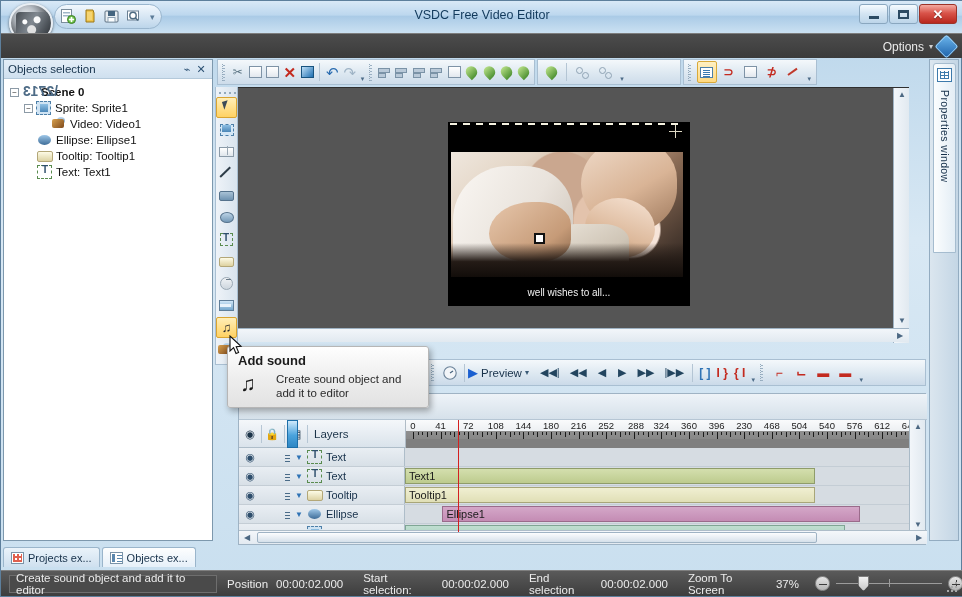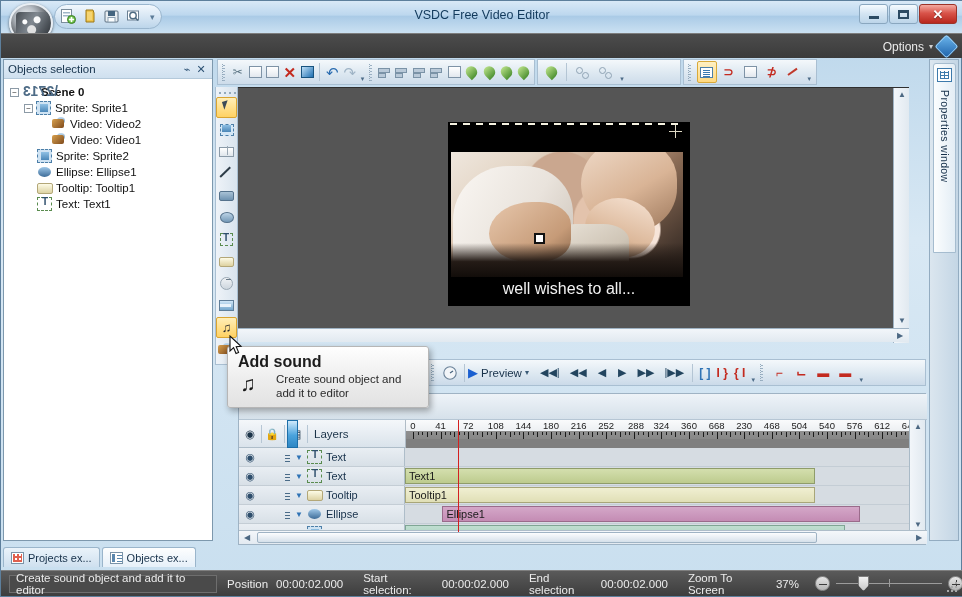--- a/index.html
+++ b/index.html
@@ -267,21 +267,21 @@
   .photo .baby-body{
     position:absolute; left:92px; top:72px; width:86px; height:54px; border-radius:38% 30% 20% 30%;
     background:linear-gradient(150deg,#ece6dc,#cfc5b6 60%,#9d9486);
   }
   .photo .dark-bot{
     position:absolute; left:0; right:0; bottom:0; height:34px;
     background:linear-gradient(transparent,#241b16 55%,#120d0a);
   }
   .stage .caption{
     position:absolute; left:0; right:0; bottom:8px; text-align:center;
-    color:#f2f2f2; font-size:16px; text-shadow:0 1px 2px #000;
+    color:#f2f2f2; font-size:10px; text-shadow:0 1px 2px #000;
   }
   .stage .seldash{
     position:absolute; left:2px; top:1px; width:228px; height:2px;
     background:repeating-linear-gradient(90deg,#f5f2e0 0 7px, transparent 7px 13px);
   }
   .stage .crosshair{ position:absolute; right:8px; top:3px; width:13px;height:13px; }
   .stage .crosshair::before{content:"";position:absolute;left:6px;top:0;width:1px;height:13px;background:#ded9c4;}
   .stage .crosshair::after{content:"";position:absolute;left:0;top:6px;width:13px;height:1px;background:#ded9c4;}
   .stage .handle{
     position:absolute; left:86px; top:111px; width:11px;height:11px;background:#fff;border:2px solid #111;
@@ -301,21 +301,21 @@
   .vscroll .a2{position:absolute;left:0;bottom:14px;width:16px;height:15px;}
 
   
   .tooltip{
     position:absolute; left:226px; top:345px; width:202px; height:62px;
     background:linear-gradient(#fefefe,#ededed 55%,#e2e2e2);
     border:1px solid #b6b6b6; border-radius:3px;
     box-shadow:2px 3px 6px rgba(0,0,0,.32);
     z-index:40;
   }
-  .tooltip .tt-title{ position:absolute; left:10px; top:6px; font-size:16px; font-weight:bold; color:#1c1c1c;}
+  .tooltip .tt-title{ position:absolute; left:10px; top:6px; font-size:13px; font-weight:bold; color:#1c1c1c;}
   .tooltip .tt-icon{ position:absolute; left:12px; top:26px; font-size:21px; color:#181818; line-height:1;}
   .tooltip .tt-body{ position:absolute; left:48px; top:25px; width:145px; font-size:11.5px; color:#2b2b2b; line-height:14px;}
   .cursor-arrow{
     position:absolute; left:228px; top:334px; width:14px; height:21px; z-index:50;
   }
 
   
   .pbar{
     position:absolute; left:237px; top:358px; height:27px; width:688px;
     background:linear-gradient(#f4f8fb,#dde8f1 55%,#cbdae9);
@@ -524,29 +524,21 @@
         <span class="ico ic-scene"></span>
         <span class="lbl bold">Scene 0</span>
       </div>
       <div class="tnode" style="padding-left:14px">
         <span class="exp">−</span>
         <span class="ico ic-sprite"></span>
         <span class="lbl">Sprite: Sprite1</span>
       </div>
       <div class="tnode" style="padding-left:41px">
         <span class="ico ic-video"></span>
-        <span class="lbl">Video: Video2</span>
-      </div>
-      <div class="tnode" style="padding-left:41px">
-        <span class="ico ic-video"></span>
         <span class="lbl">Video: Video1</span>
-      </div>
-      <div class="tnode" style="padding-left:27px">
-        <span class="ico ic-sprite"></span>
-        <span class="lbl">Sprite: Sprite2</span>
       </div>
       <div class="tnode" style="padding-left:27px">
         <span class="ico ic-ellipse"></span>
         <span class="lbl">Ellipse: Ellipse1</span>
       </div>
       <div class="tnode" style="padding-left:27px">
         <span class="ico ic-tooltip"></span>
         <span class="lbl">Tooltip: Tooltip1</span>
       </div>
       <div class="tnode" style="padding-left:27px">
@@ -793,21 +785,21 @@
           <div class="num" style="left: 34.6px;">41</div>
           <div class="num" style="left: 62.2px;">72</div>
           <div class="num" style="left: 89.8px;">108</div>
           <div class="num" style="left: 117.4px;">144</div>
           <div class="num" style="left: 145px;">180</div>
           <div class="num" style="left: 172.6px;">216</div>
           <div class="num" style="left: 200.2px;">252</div>
           <div class="num" style="left: 230px; text-align: right;">288</div>
           <div class="num" style="left: 255.4px;">324</div>
           <div class="num" style="left: 283px;">360</div>
-          <div class="num" style="left: 310.6px;">668</div>
+          <div class="num" style="left: 310.6px;">396</div>
           <div class="num" style="left: 338.2px;">230</div>
           <div class="num" style="left: 365.8px;">468</div>
           <div class="num" style="left: 393.4px;">504</div>
           <div class="num" style="left: 421px;">540</div>
           <div class="num" style="left: 448.6px;">576</div>
           <div class="num" style="left: 476.2px;">612</div>
           <div class="num" style="left: 503.8px;">648</div>
         </div>
       <div class="tickrow" id="ruler-ticks">
           <div class="tk" style="left: 7px; height: 7px;"></div>

